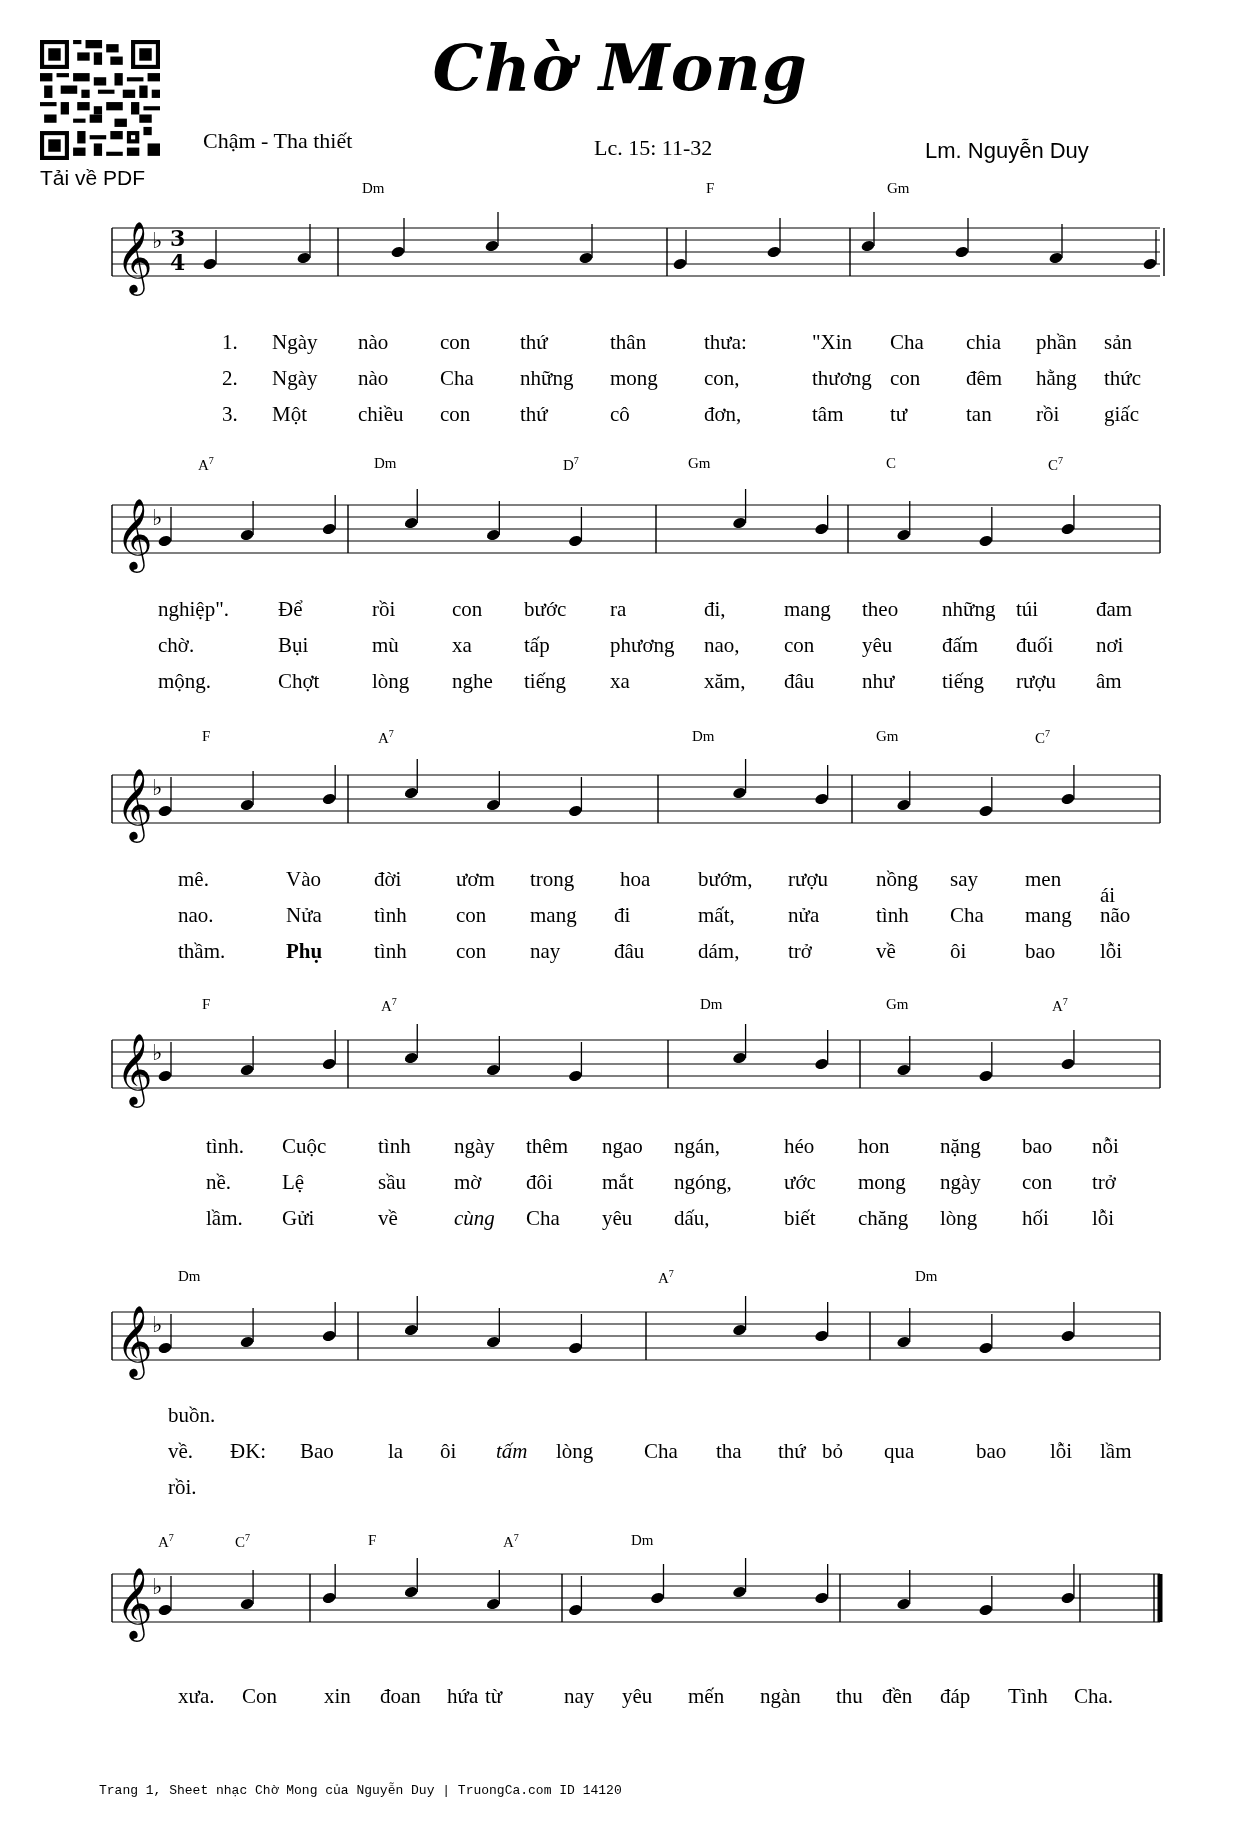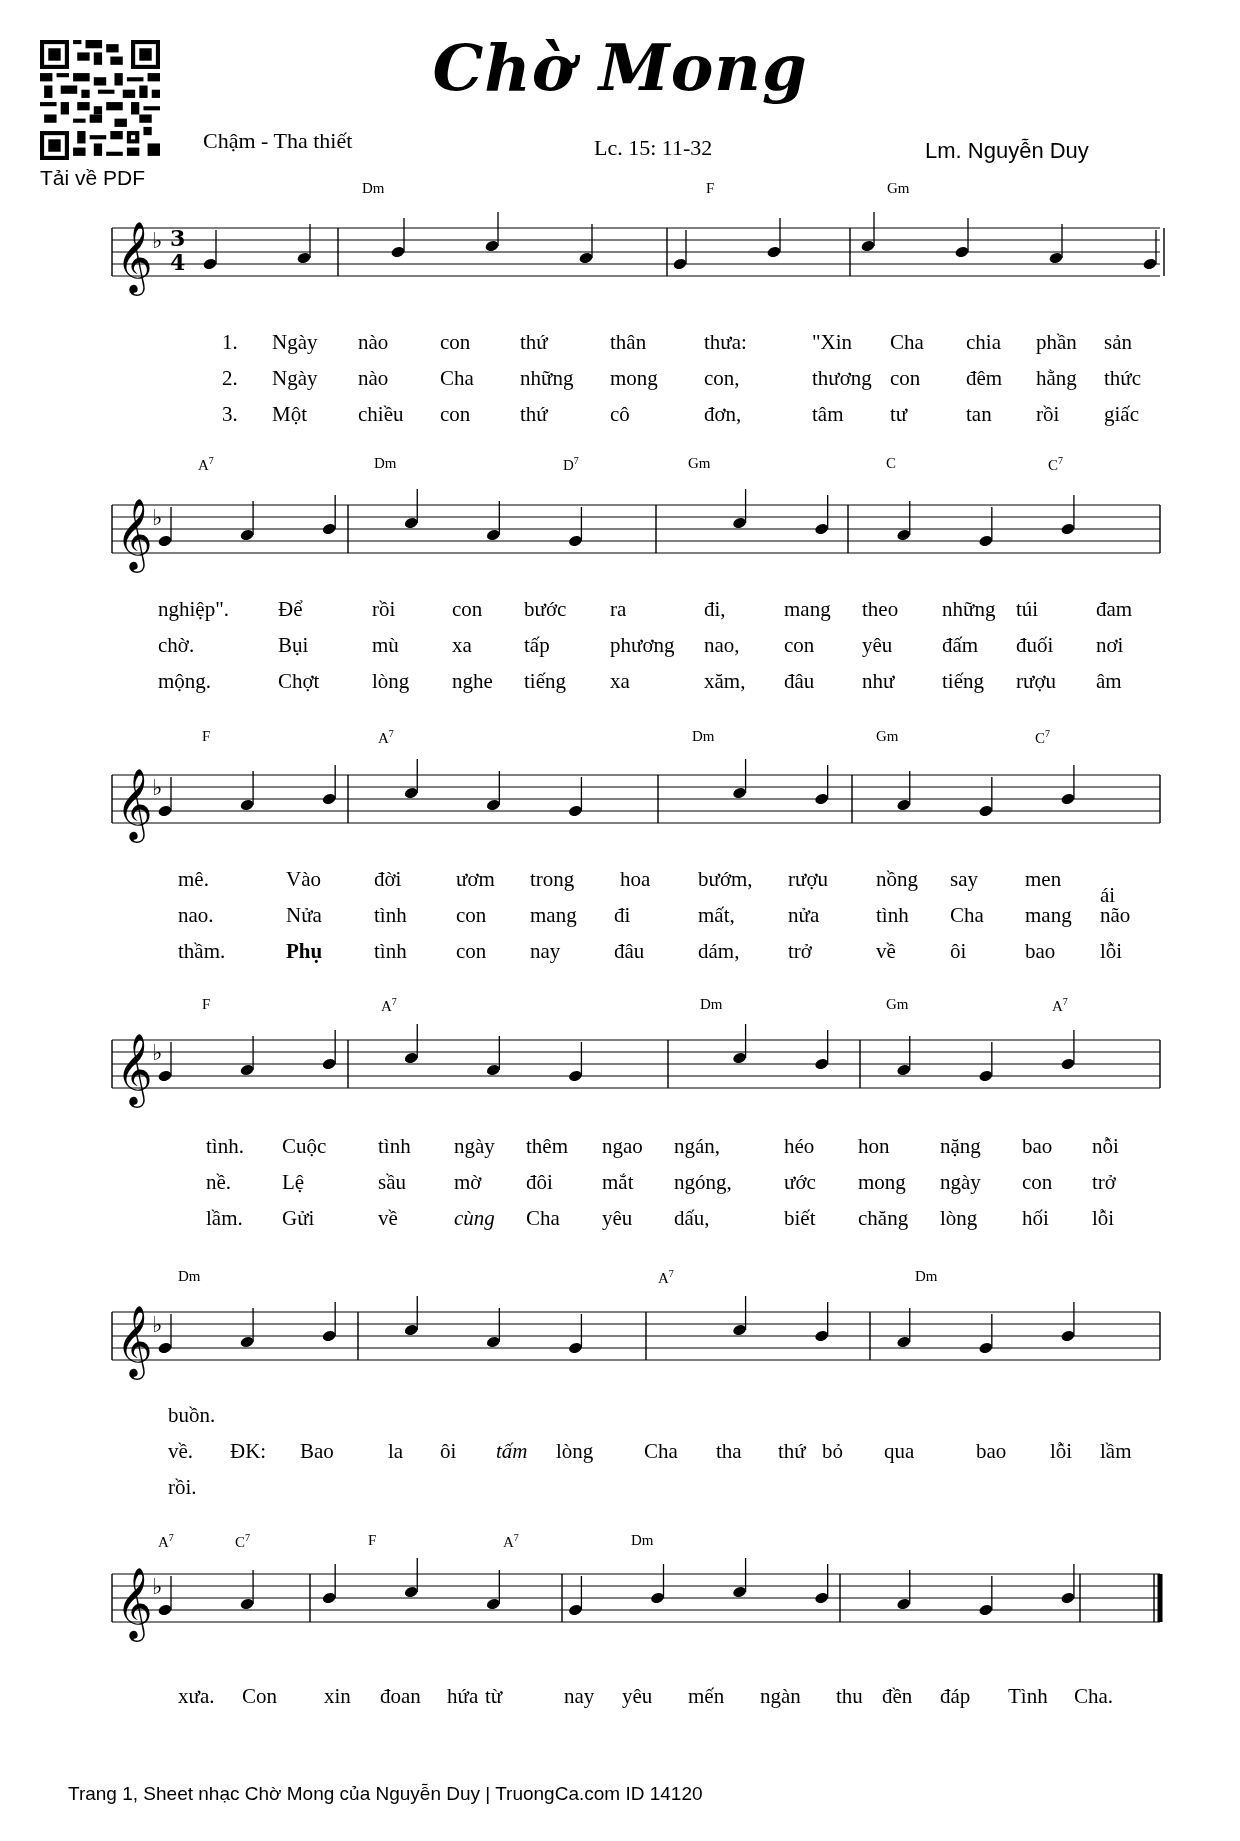--- a/index.html
+++ b/index.html
@@ -10,21 +10,21 @@
   .title{left:0;width:1240px;top:30px;text-align:center;font-family:"DejaVu Serif",serif;font-style:italic;font-weight:bold;font-size:64px;letter-spacing:1px;}
   .tempo{left:203px;top:128px;font-size:22px;}
   .ref{left:594px;top:135px;font-size:22px;}
   .author{left:925px;top:138px;font-family:"Liberation Sans",sans-serif;font-size:22px;}
   .system{position:absolute;left:0;width:1240px;}
   .chord{position:absolute;font-size:15px;}
   .chord sup{font-size:10px;}
   .staff{position:absolute;left:0;top:0;}
   .lyric-row{position:absolute;font-size:21px;white-space:nowrap;}
   .lyric-row span{position:absolute;}
-  .footer{left:68px;top:1783px;font-family:Liberation Sans, sans-serif;font-size:19px;}
+  .footer{left:99px;top:1783px;font-family:Liberation Mono, monospace;font-size:13px;}
 </style>
 </head>
 <body>
 
 <div class="abs qr">
   <svg width="120" height="120" viewBox="0 0 29 29">
     <rect width="29" height="29" fill="#fff"></rect>
     <g fill="#000">
       <rect x="0" y="0" width="7" height="7"></rect>
         <rect x="1" y="1" width="5" height="5" fill="#fff"></rect>

